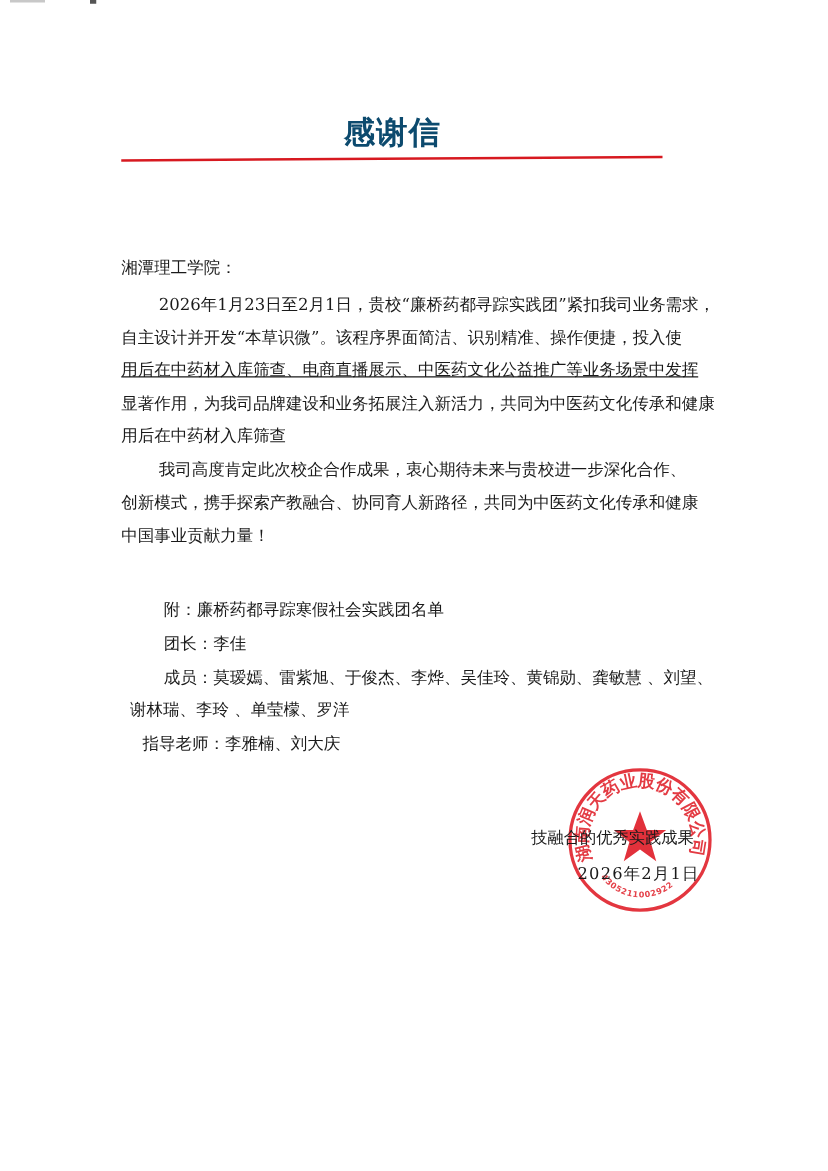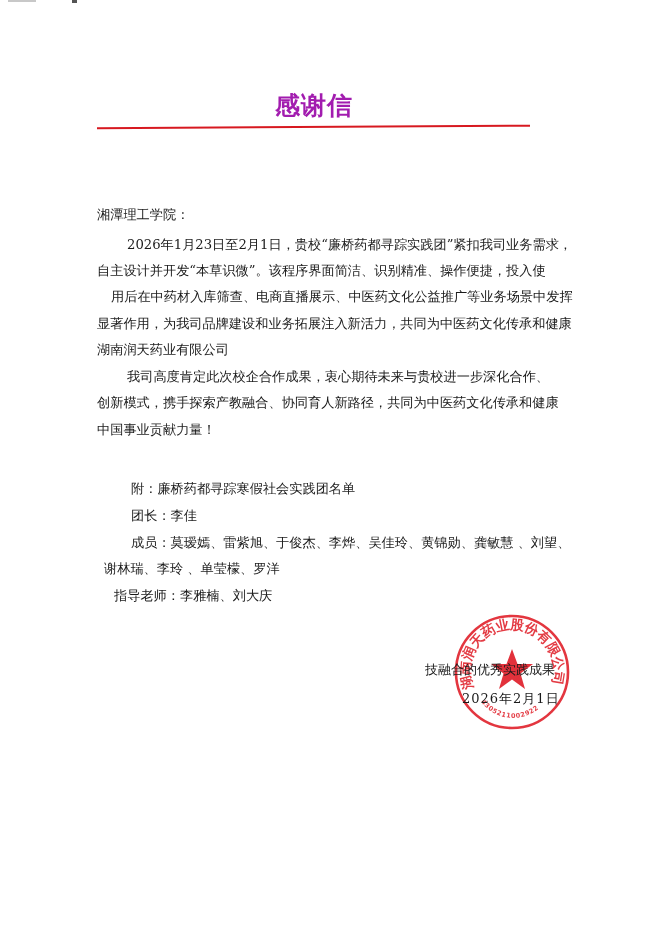--- a/index.html
+++ b/index.html
@@ -2,21 +2,21 @@
 <html><head>
 <meta charset="utf-8">
 <style>
   html, body { margin: 0; padding: 0; background: #ffffff; }
   body { width: 662px; height: 937px; position: relative; overflow: hidden;
          font-family: "DejaVu Serif", "Liberation Serif", serif; color: #1a1a1a; }
   .topmark { position: absolute; top: 0; left: 8px; width: 28px; height: 2px; background: #c8c8c8; }
   .topmark2 { position: absolute; top: 0; left: 72px; width: 5px; height: 3px; background: #555; }
   .title { position: absolute; top: 89px; left: 0; width: 628px; text-align: center;
            font-family: "DejaVu Sans", "Liberation Sans", sans-serif; font-weight: bold;
-           font-size: 25px; letter-spacing: 1px; color: #a21caf; }
+           font-size: 25px; letter-spacing: 1px; color: #0c4a6e; }
   .rule { position: absolute; top: 126px; left: 97px; width: 433px; height: 2px; background: #d71920;
           transform: rotate(-0.35deg); }
   .text { position: absolute; font-size: 13.2px; line-height: 26px; white-space: nowrap; }
   .stamp { position: absolute; left: 453px; top: 613px; width: 118px; height: 118px; }
   .sig { position: absolute; left: 425px; top: 661px; font-size: 13px; white-space: nowrap; z-index: 2; }
   .date { position: absolute; left: 462px; top: 690px; font-size: 13px; white-space: nowrap; z-index: 2; letter-spacing: 1px; }
 </style>
 </head>
 <body>
 
@@ -24,23 +24,23 @@
 <div class="topmark2"></div>
 
 <div class="title">感谢信</div>
 <div class="rule"></div>
 
 <div class="text" style="left:97px; top:174px;margin-top:28px;">湘潭理工学院：</div>
 
 <div>
   <div class="text" style="left:127px; top:232px;">2026年1月23日至2月1日，贵校“廉桥药都寻踪实践团”紧扣我司业务需求，</div>
   <div class="text" style="left:97px; top:258px;">自主设计并开发“本草识微”。该程序界面简洁、识别精准、操作便捷，投入使</div>
-  <div class="text" style="left:111px; top:284px;">用后在中药材入库筛查、电商直播展示、中医药文化公益推广等业务场景中发挥</div>
+  <div class="text" style="left:97px; top:284px;text-decoration:underline;">用后在中药材入库筛查、电商直播展示、中医药文化公益推广等业务场景中发挥</div>
   <div class="text" style="left:97px; top:311px;">显著作用，为我司品牌建设和业务拓展注入新活力，共同为中医药文化传承和健康</div>
-  <div class="text" style="left:97px; top:337px;">湖南润天药业有限公司</div>
+  <div class="text" style="left:97px; top:337px;">用后在中药材入库筛查</div>
 </div>
 
 <div>
   <div class="text" style="left:127px; top:364px;text-align:center;">我司高度肯定此次校企合作成果，衷心期待未来与贵校进一步深化合作、</div>
   <div class="text" style="left:97px; top:390px;">创新模式，携手探索产教融合、协同育人新路径，共同为中医药文化传承和健康</div>
   <div class="text" style="left:97px; top:417px;">中国事业贡献力量！</div>
 </div>
 
 <div>
   <div class="text" style="left:131px; top:476px;">附：廉桥药都寻踪寒假社会实践团名单</div>

